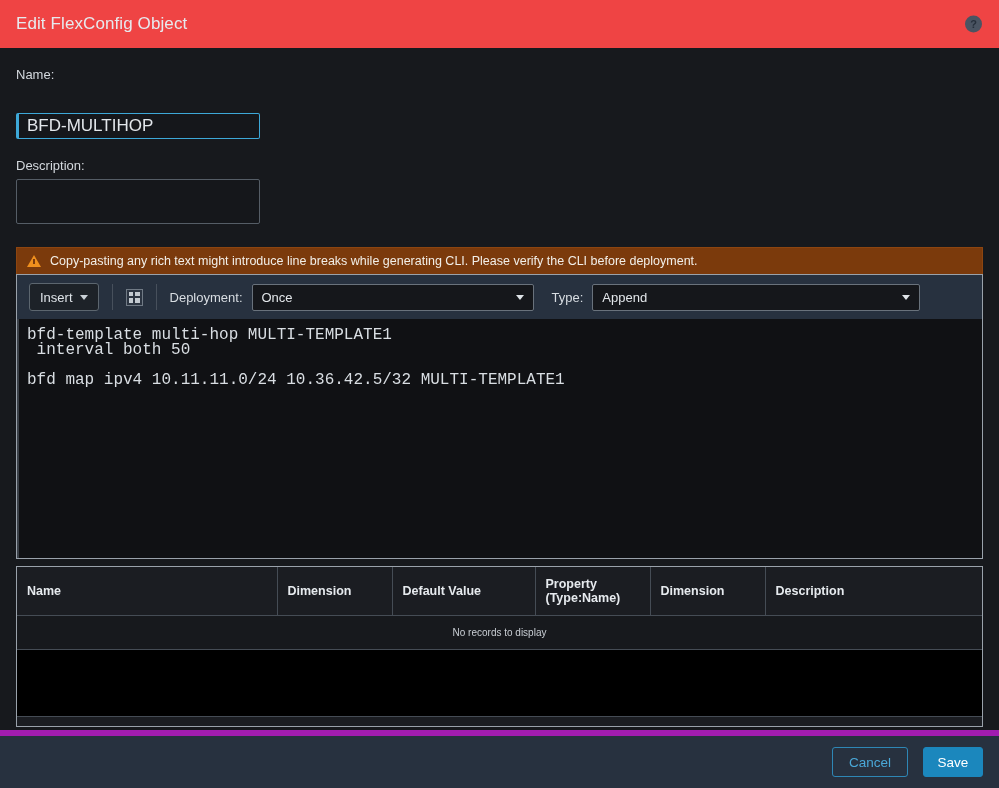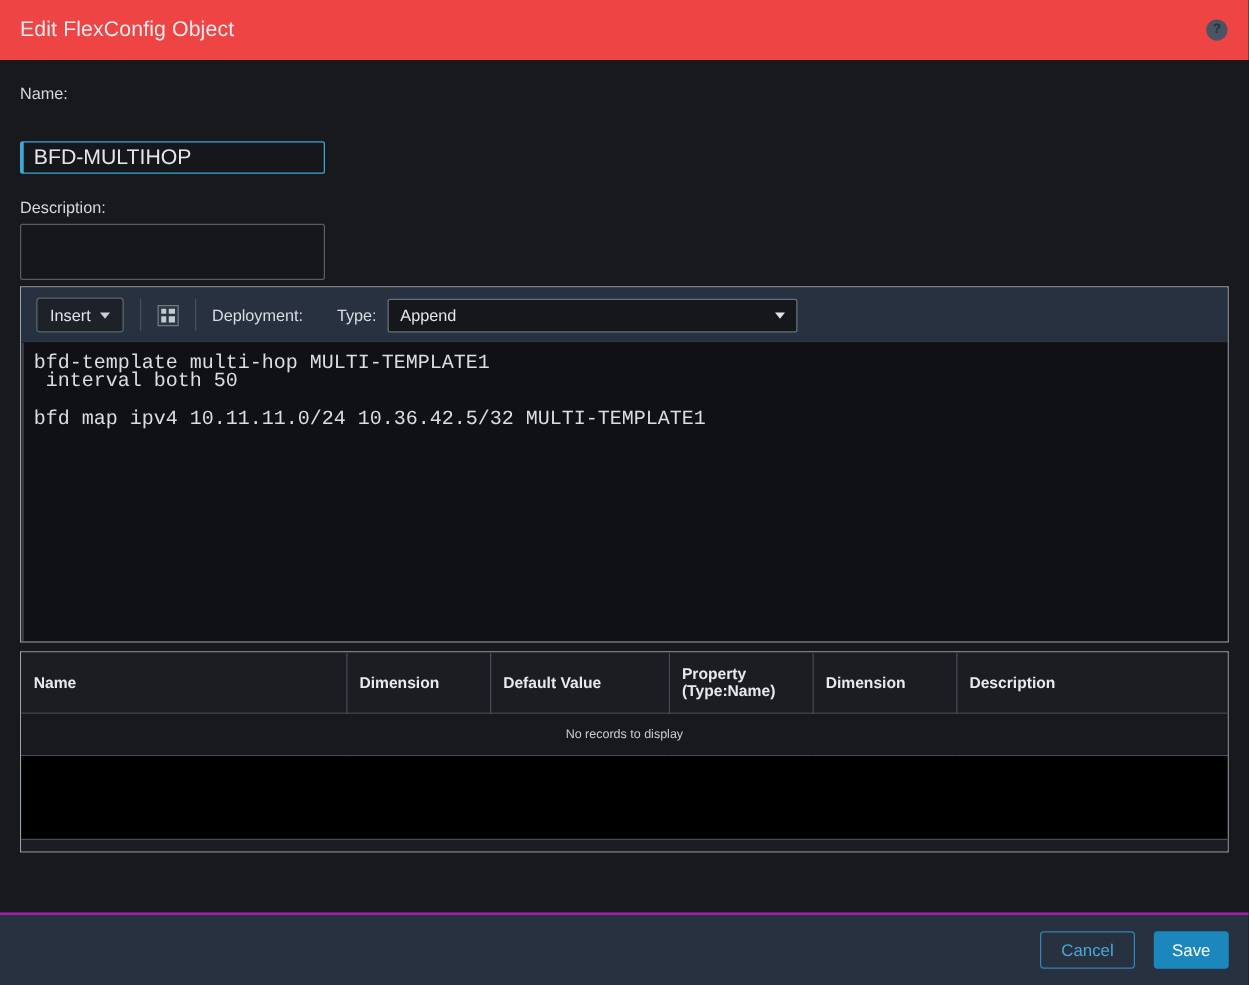--- a/index.html
+++ b/index.html
@@ -300,21 +300,21 @@
     background: #1b1d22;
     height: 9px;
   }
 
   
   .dialog-footer {
     position: absolute;
     left: 0; right: 0; bottom: 0;
     height: 58px;
     background: #27313f;
-    border-top: 2px solid #a21caf;
+    border-top: 6px solid #a21caf;
     display: flex;
     align-items: center;
     justify-content: flex-end;
     padding: 0 16px;
     box-sizing: border-box;
     gap: 15px;
   }
   .btn-cancel {
     width: 76px;
     height: 30px;
@@ -348,20 +348,24 @@
 
 <div class="dialog-body">
 
   <div class="field-label">Name:</div>
   <input class="name-input" type="text" value="BFD-MULTIHOP" style="">
 
   <div class="field-label">Description:</div>
   <textarea class="desc-input" placeholder="" style=""></textarea>
 
   
+  <div class="warn-banner">
+    <div class="warn-icon"></div>
+    <div class="warn-text">Copy-pasting any rich text might introduce line breaks while generating CLI. Please verify the CLI before deployment.</div>
+  </div>
 
   
   <div class="editor-panel">
 
     <div class="editor-toolbar">
       <div class="insert-btn">
         <span>Insert</span>
         <span class="caret"></span>
       </div>
 
@@ -370,20 +374,24 @@
       <div class="grid-icon">
         <span></span>
         <span></span>
         <span></span>
         <span></span>
       </div>
 
       <div class="tb-sep"></div>
 
       <div class="tb-label">Deployment:</div>
+      <div class="select-box sel-deploy">
+        <span>Once</span>
+        <span class="caret"></span>
+      </div>
 
       <div class="tb-label" style="margin-left:18px;">Type:</div>
       <div class="select-box sel-type">
         <span>Append</span>
         <span class="caret"></span>
       </div>
     </div>
 
     <div class="code-area">
       <pre class="code-text">bfd-template multi-hop MULTI-TEMPLATE1

